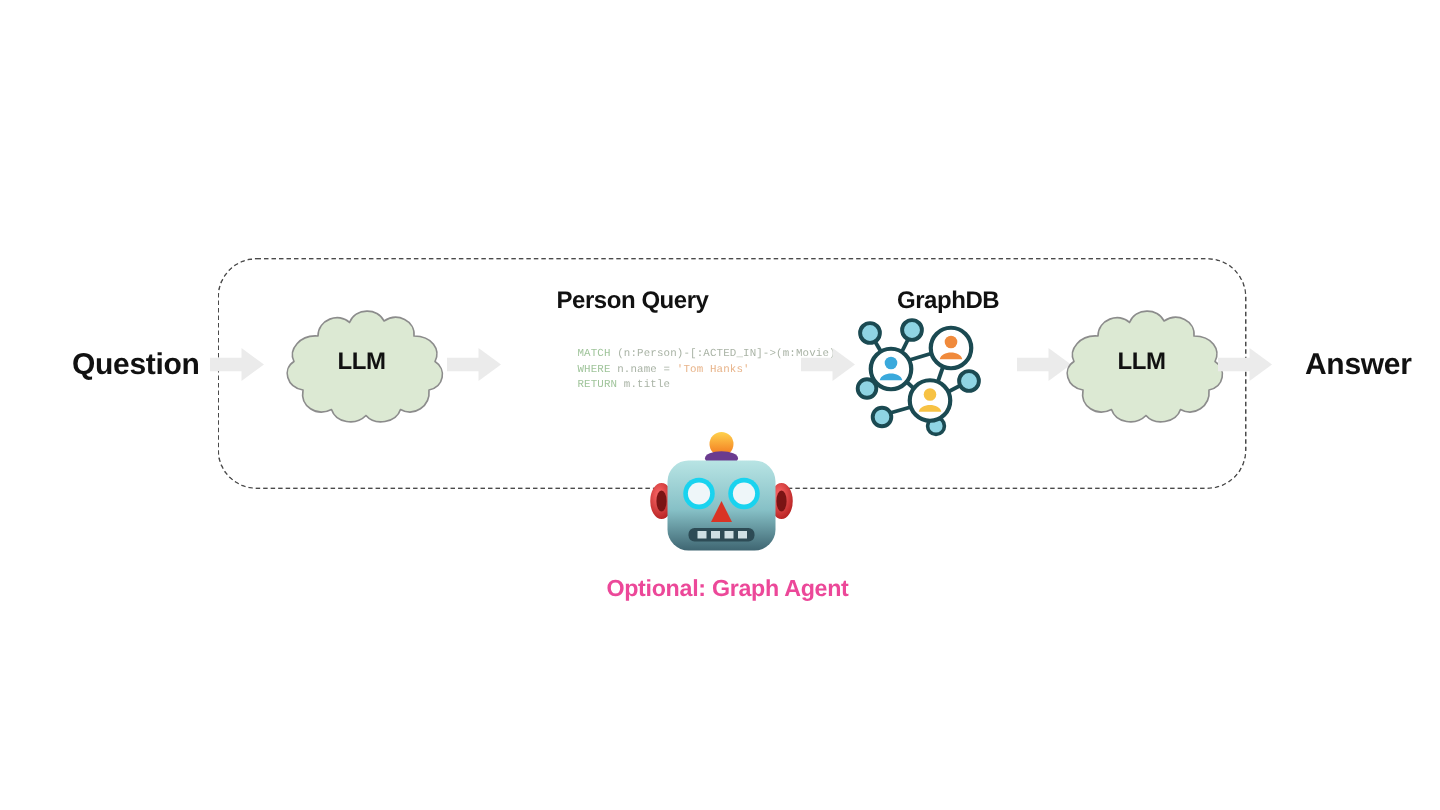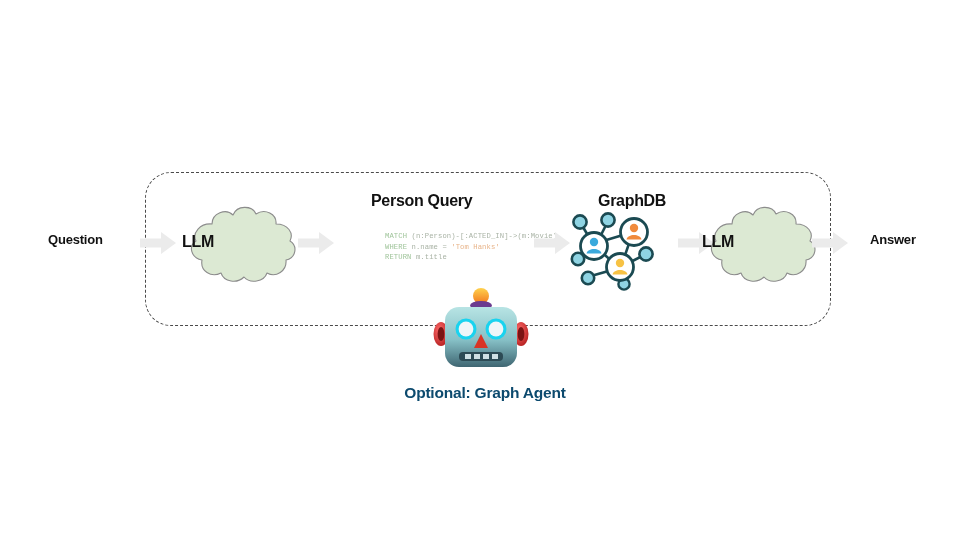--- a/index.html
+++ b/index.html
@@ -23,21 +23,21 @@
     width: 686px;
     height: 154px;
     border: 1.4px dashed #4a4a4a;
     border-radius: 26px;
     box-sizing: border-box;
   }
 
   
   .endpoint-label {
     position: absolute;
-    font-size: 13px;
+    font-size: 20px;
     font-weight: bold;
     color: #111111;
     letter-spacing: -0.2px;
     white-space: nowrap;
   }
   #question-label { left: 48px; top: 232px; }
   #answer-label   { left: 860px; top: 232px; margin-left: 10px; }
 
   
   .block-arrow {
@@ -59,20 +59,21 @@
     width: 118px;
     height: 84px;
   }
   #llm-cloud-1 { left: 182px; top: 202px; }
   #llm-cloud-2 { left: 702px; top: 202px; }
   .llm-cloud svg { display: block; width: 100%; height: 100%; }
   .llm-cloud .cloud-text {
     position: absolute;
     left: 0; right: 0;
     top: 31px;
+    text-align: center;
     font-size: 16px;
     font-weight: bold;
     color: #111111;
     letter-spacing: -0.3px;
     pointer-events: none;
   }
 
   
   .section-heading {
     position: absolute;
@@ -121,21 +122,21 @@
   }
   #graph-agent-icon svg { display: block; width: 100%; height: 100%; }
 
   #graph-agent-label {
     position: absolute;
     left: 0; right: 0;
     top: 384px;
     text-align: center;
     font-size: 15.5px;
     font-weight: bold;
-    color: #0c4a6e;
+    color: #ec4899;
     letter-spacing: -0.2px;
     padding-left: 10px;
   }
 </style>
 </head>
 <body>
 
 <div class="pipeline-box"></div>
 
 <div id="question-label" class="endpoint-label">Question</div>

